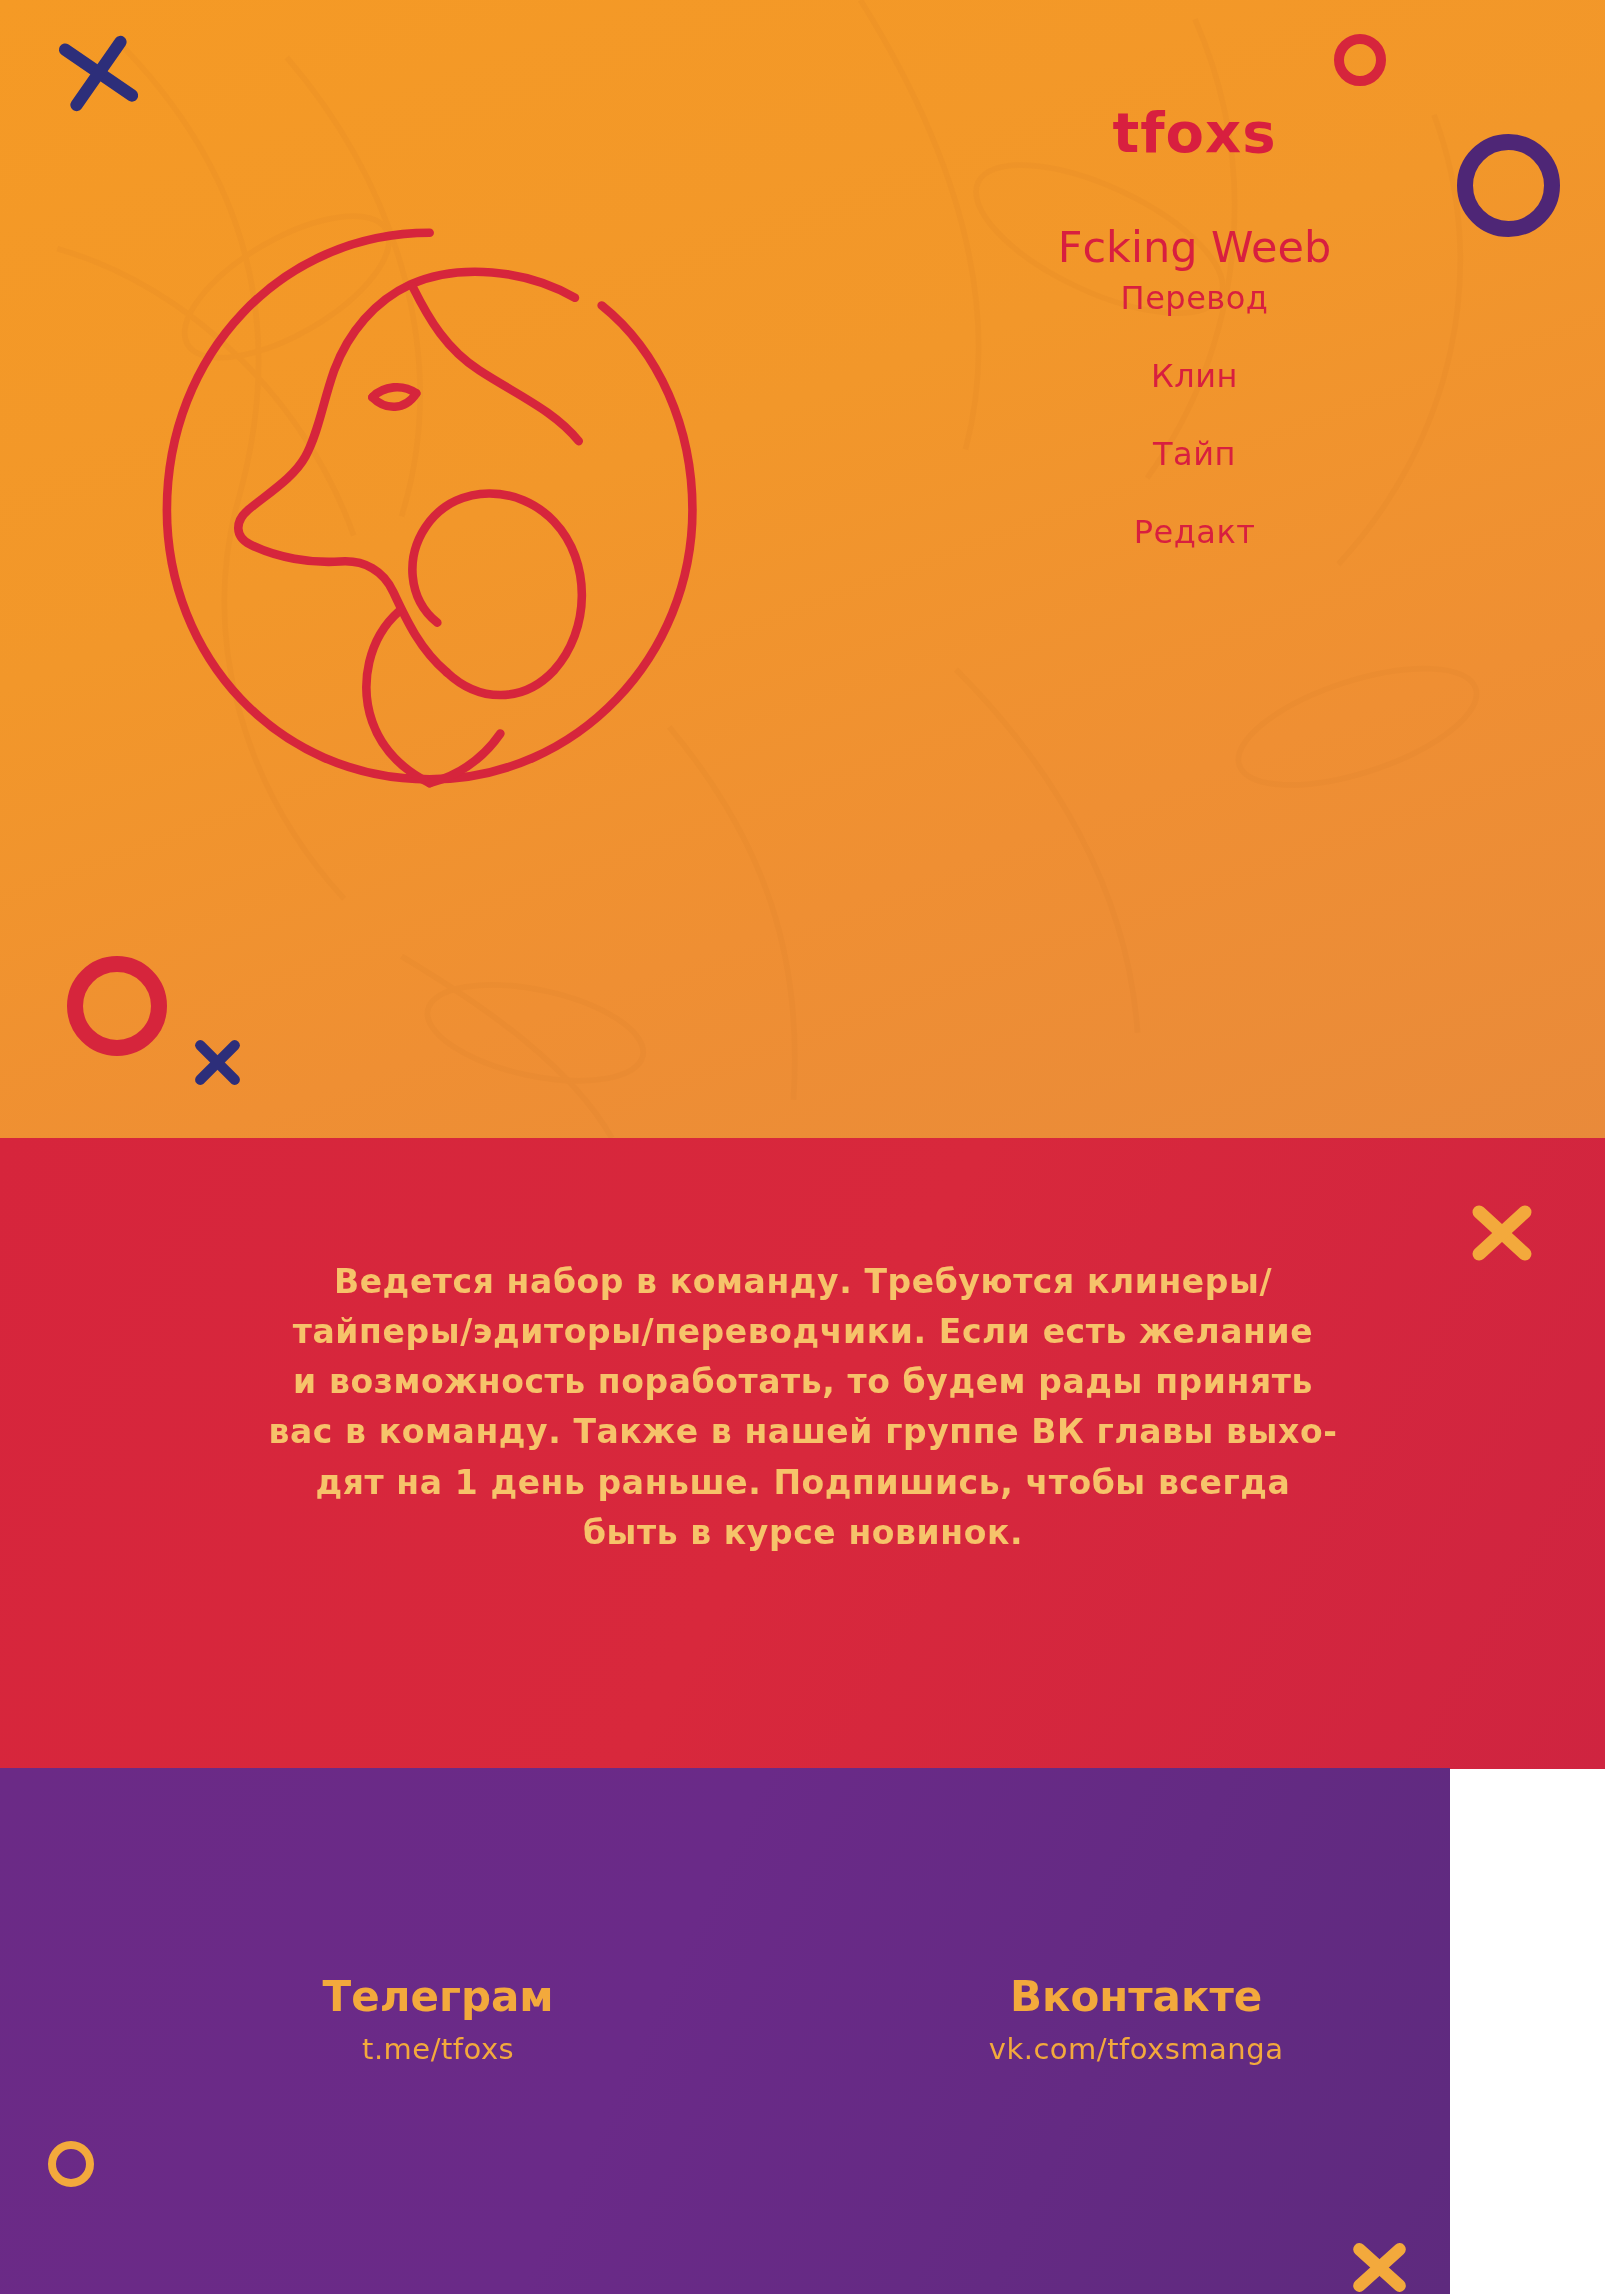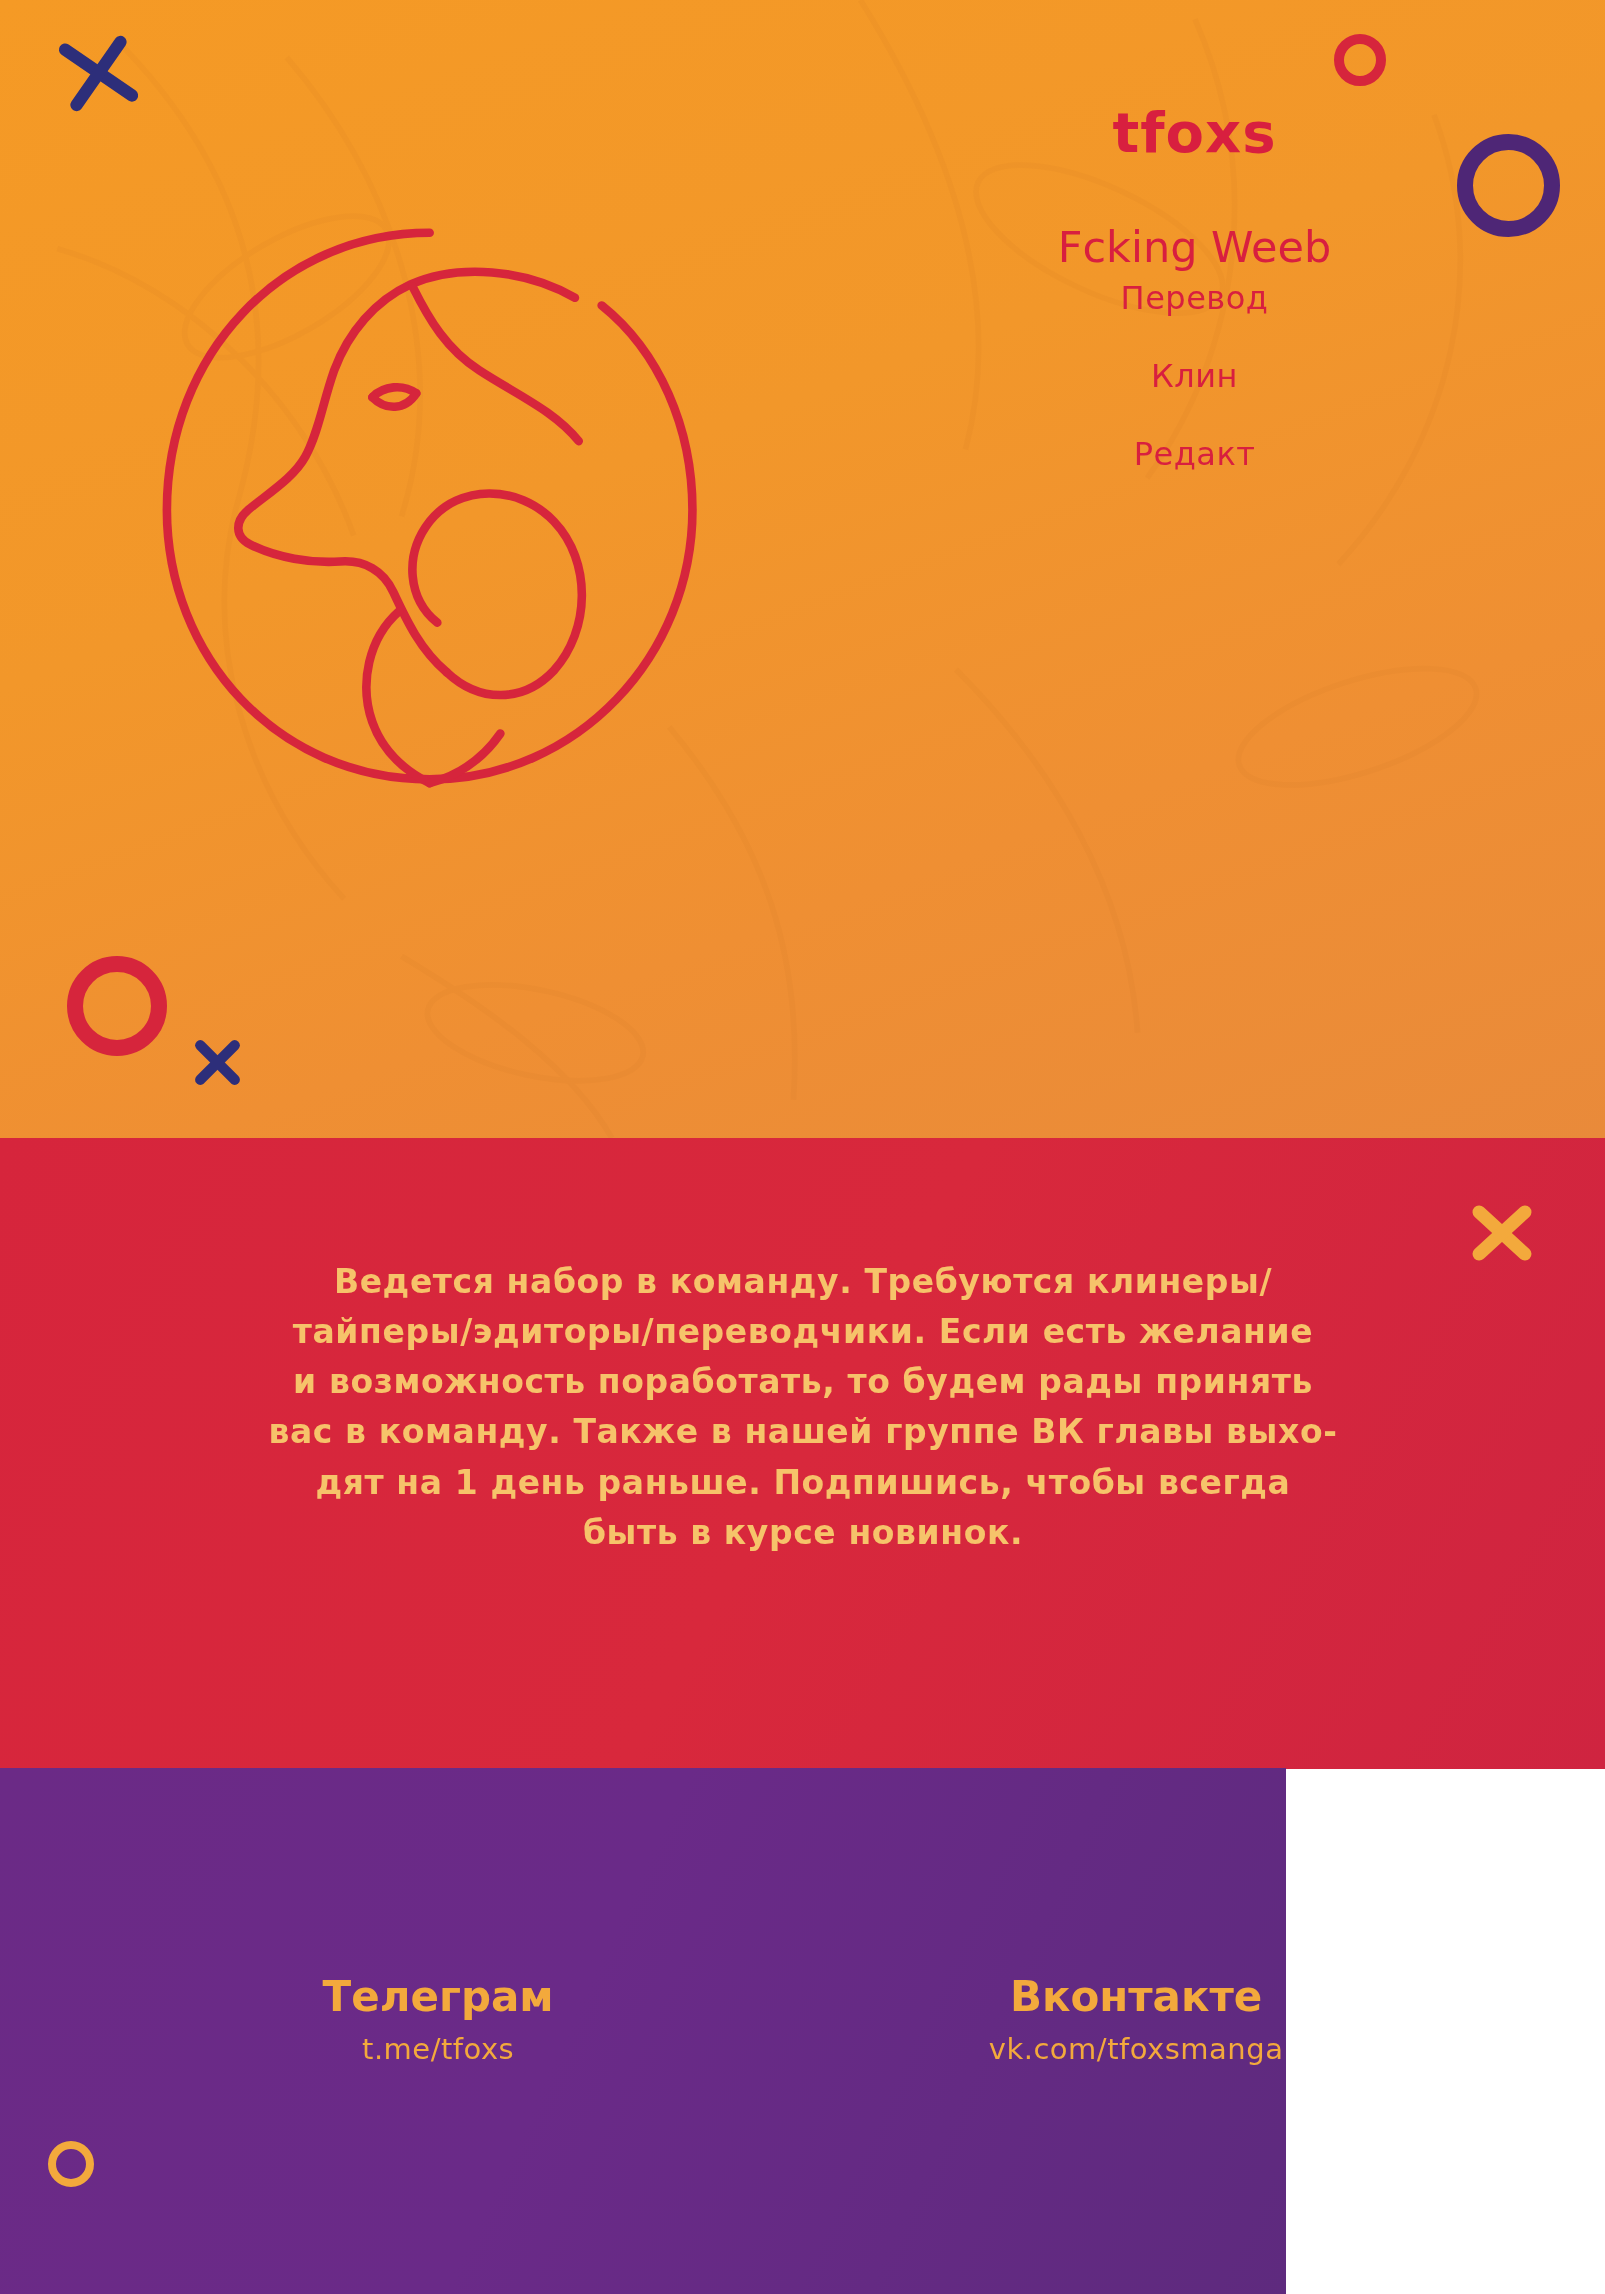--- a/index.html
+++ b/index.html
@@ -101,25 +101,24 @@
     font-size: 33px;
     line-height: 1.52;
     letter-spacing: 0.6px;
   }
 
   
   .band-bot {
     position: absolute;
     left: 0;
     top: 1768px;
-    width: 1276px;
+    width: 1450px;
     height: 526px;
     background: linear-gradient(115deg, #6b2a86 0%, #6a2a88 45%, #5e2a7e 100%);
     overflow: hidden;
-    padding-left: 10px;
   }
   .socials {
     position: absolute;
     left: 0;
     top: 206px;
     width: 1606px;
     display: flex;
     justify-content: space-around;
     padding: 0 105px;
     box-sizing: border-box;
@@ -243,20 +242,21 @@
       <div class="credit-block">
         <div class="credit-name">Fcking Weeb</div>
         <div class="credit-role">Перевод</div>
       </div>
 
       <div class="credit-block">
         <div class="credit-role">Клин</div>
       </div>
 
       <div class="credit-block">
+        <div class="credit-role">Тайп</div>
       </div>
 
       <div class="credit-block">
         <div class="credit-role">Редакт</div>
       </div>
     </div>
   </div>
 
   <div class="band-mid">
     <svg class="cross" style="left:1464px; top:57px;" width="76" height="76" viewBox="0 0 80 80">

